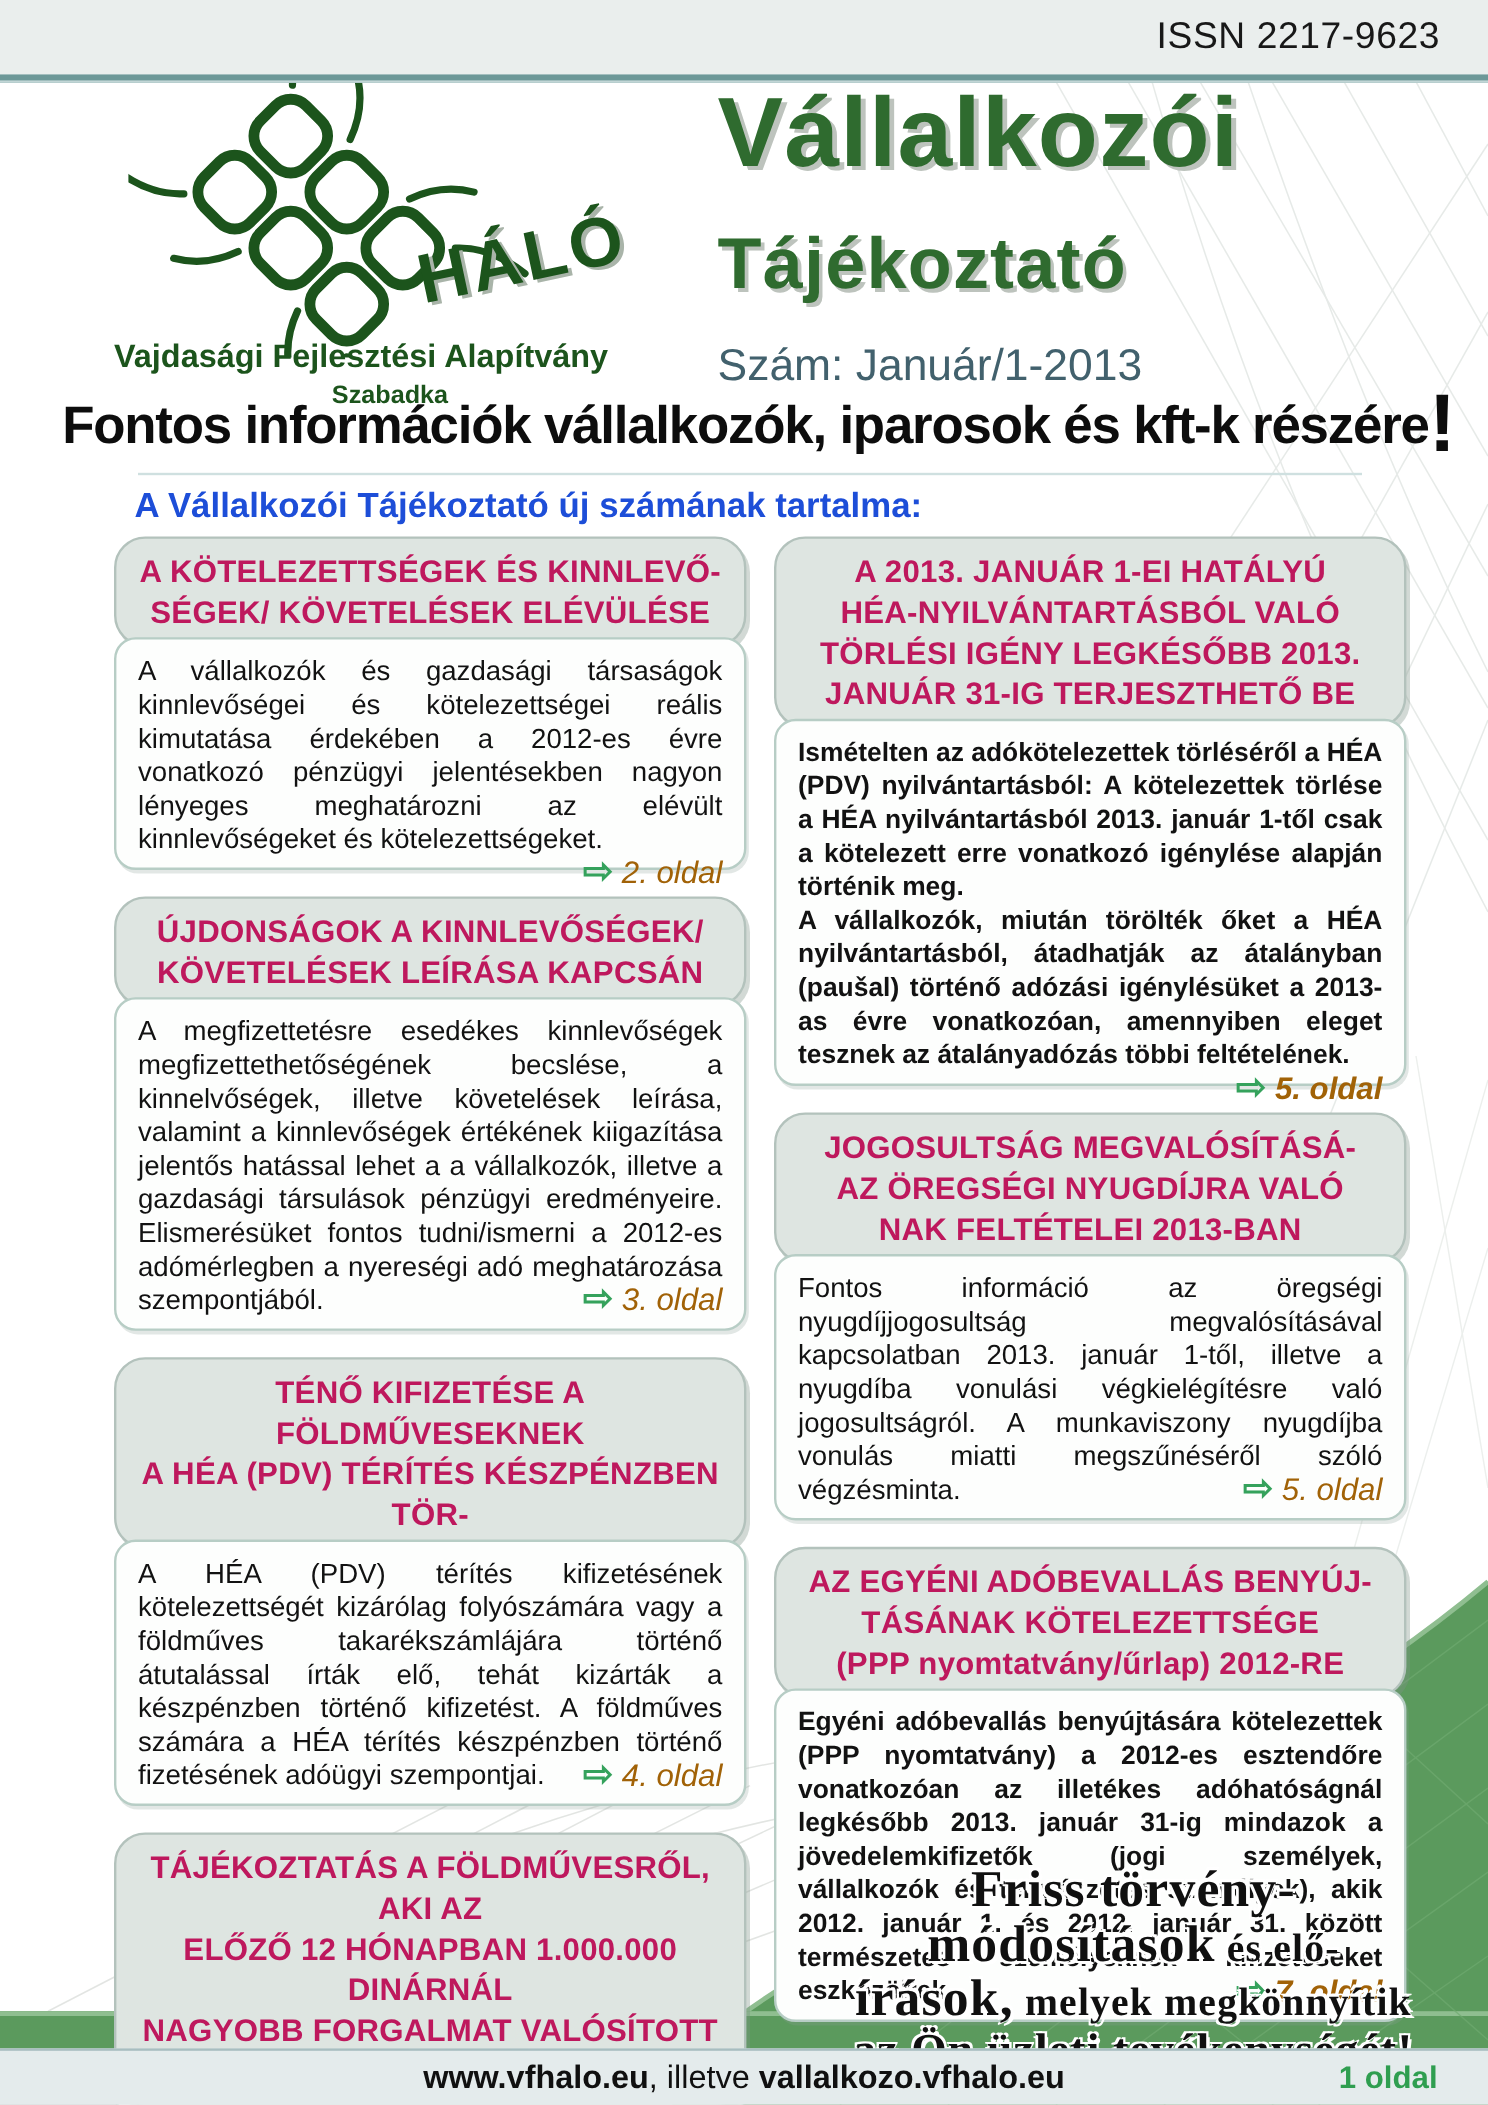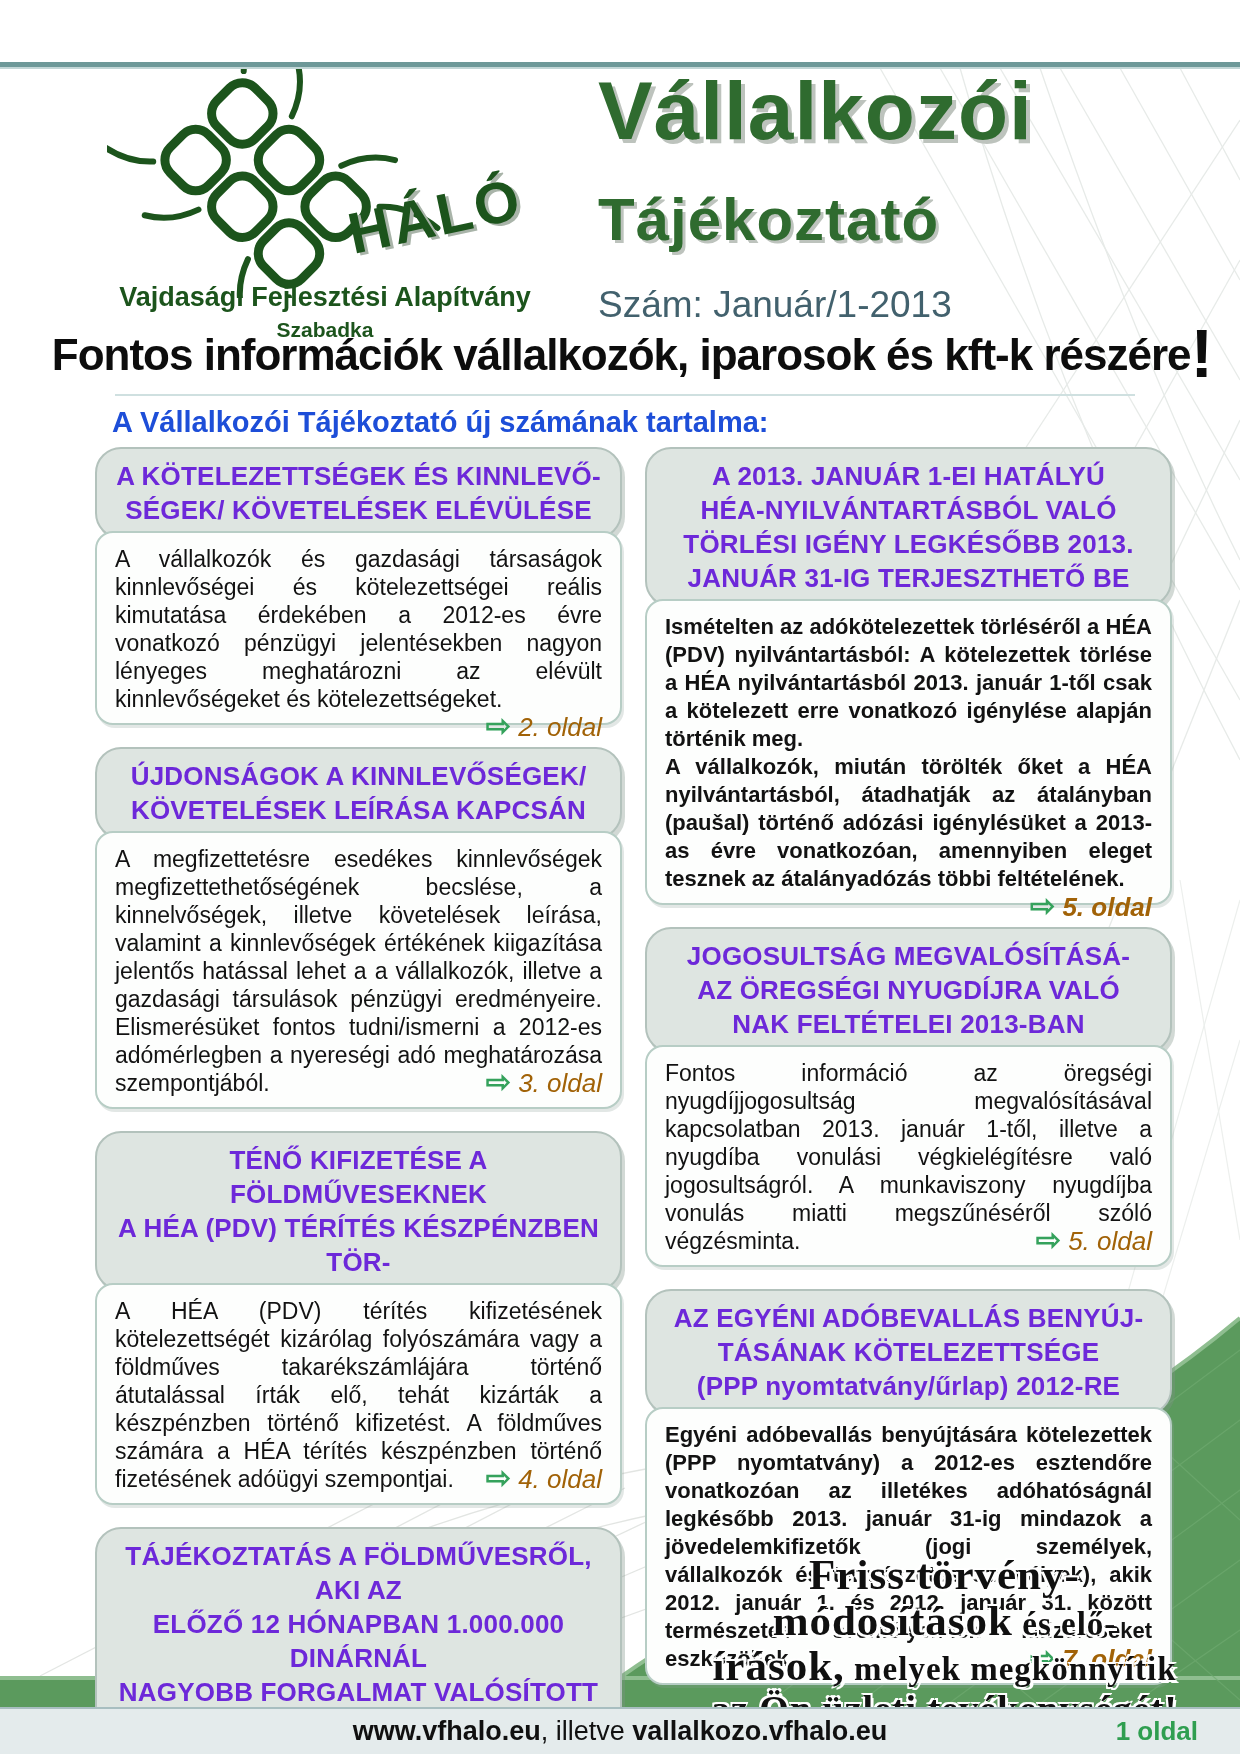--- a/index.html
+++ b/index.html
@@ -14,21 +14,21 @@
 
   
   .bg-svg{position:absolute;inset:0;z-index:0;}
 
   
   .logo{position:absolute;left:95px;top:66px;width:460px;height:315px;z-index:2;}
   .logo .net{position:absolute;left:12px;top:2px;}
   .halo-word{position:absolute;left:252px;top:116px;font-size:58px;font-weight:bold;
              color:#1c541c;transform:rotate(-12deg);letter-spacing:3px;
              text-shadow:3px 3px 0 #a9b4a9;}
-  .org-line{position:absolute;top:216px;width:100%;text-align:center;font-size:27px;
+  .org-line{position:absolute;top:216px;width:100%;text-align:left;font-size:27px;
             font-weight:bold;color:#1c541c;}
   .city-line{position:absolute;top:252px;width:100%;text-align:center;font-size:21px;
              font-weight:bold;color:#1c541c;}
 
   
   .masthead{position:absolute;left:598px;top:70px;z-index:2;}
   .mast-top{font-size:82px;font-weight:bold;color:#2f6b2f;letter-spacing:1px;
             text-shadow:4px 4px 0 #bdc3bd;line-height:1;}
   .mast-bottom{font-size:60px;font-weight:bold;color:#2f6b2f;letter-spacing:1px;
                text-shadow:3px 3px 0 #bdc3bd;line-height:1;margin-top:38px;}
@@ -44,21 +44,21 @@
                   color:#1d4ed8;z-index:2;}
 
   
   .col{position:absolute;top:447px;width:527px;z-index:2;}
   #col-left{left:95px;}
   #col-right{left:645px;}
   .article{margin-bottom:22px;position:relative;}
   .a-head{background:#dee5e1;border:2px solid #b3c2bc;border-radius:26px;
           box-shadow:3px 4px 0 rgba(125,145,135,.35);
           padding:10px 16px;text-align:center;position:relative;z-index:1;}
-  .t-line{font-size:26px;line-height:34px;font-weight:bold;color:#6d28d9;letter-spacing:.2px;}
+  .t-line{font-size:26px;line-height:34px;font-weight:bold;color:#be185d;letter-spacing:.2px;}
   .a-body{background:#fdfefd;border:2px solid #b7cdc5;border-radius:18px;margin-top:-8px;
           position:relative;z-index:2;padding:12px 18px 10px;
           box-shadow:2px 3px 0 rgba(140,160,150,.25);}
   .a-text{margin:0;font-size:23px;line-height:28px;color:#121212;text-align:justify;}
   .a-text.bold{font-weight:bold;font-size:22px;}
   .btxt{white-space:pre-line;}
   .pref{float:right;color:#2f9e50;white-space:nowrap;padding-left:14px;}
   .arrow{color:#35a25c;font-weight:bold;font-size:30px;line-height:26px;}
   .pnum{font-size:26px;font-style:italic;color:#a16207;}
 
@@ -130,20 +130,23 @@
       <line x1="790" y1="1754" x2="1240" y2="1420"></line>
       <line x1="880" y1="1754" x2="1240" y2="1490"></line>
       <line x1="970" y1="1754" x2="1240" y2="1560"></line>
       <line x1="1060" y1="1754" x2="1240" y2="1630"></line>
       <line x1="860" y1="1560" x2="1100" y2="1754"></line>
       <line x1="990" y1="1480" x2="1240" y2="1700"></line>
       <line x1="1120" y1="1410" x2="1240" y2="1520"></line>
     </g>
   </svg>
 
+  <div class="topbar">
+    <span class="issn">ISSN 2217-9623</span>
+  </div>
   <div class="teal-line"></div>
 
   <div class="logo">
     <svg class="net" width="340" height="230" viewBox="0 0 340 230">
       <g transform="translate(165,102) rotate(-45)" stroke="#1c541c" fill="none" stroke-width="9" stroke-linecap="round">
         <rect x="-74" y="-88" width="54" height="54" rx="18"></rect>
         <rect x="-8" y="-88" width="54" height="54" rx="18"></rect>
         <rect x="-74" y="-22" width="54" height="54" rx="18"></rect>
         <rect x="-8" y="-22" width="54" height="54" rx="18"></rect>
         <rect x="-74" y="44" width="54" height="54" rx="18"></rect>

